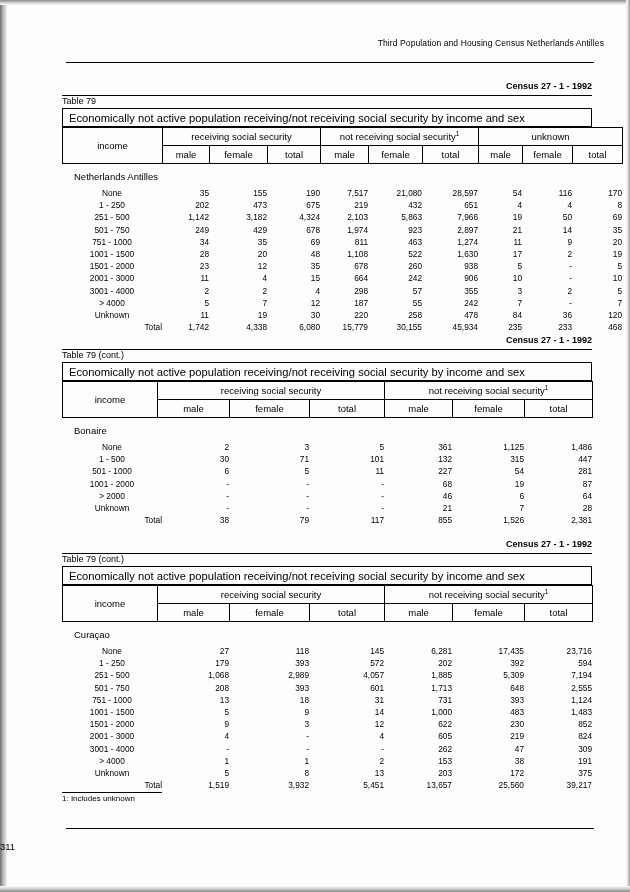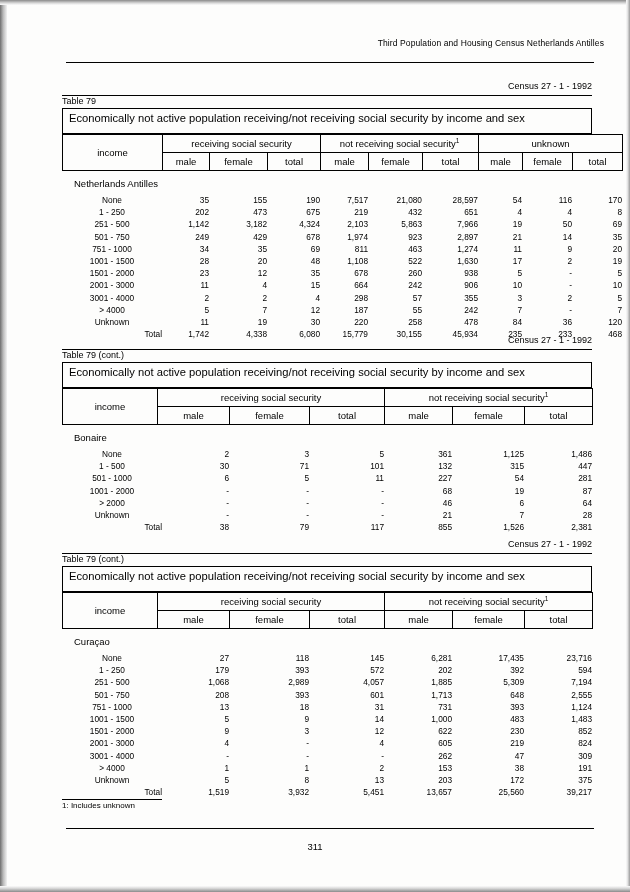--- a/index.html
+++ b/index.html
@@ -66,32 +66,32 @@
   .block { position: absolute; left: 62px; width: 530px; }
 
   .tbl-label {
     font-size: 9px;
     margin-bottom: 2px;
   }
   .census-line {
     position: absolute;
     right: 0;
     font-size: 9px;
-    font-weight: normal;
+    font-weight: bold;
     white-space: nowrap;
     text-align: right;
   }
   .title-box {
     border: 1px solid #000;
     padding: 3px 0 3px 6px;
     font-size: 11.2px;
     line-height: 1.1;
     white-space: nowrap;
     box-sizing: border-box;
-    height: 26px;
+    height: 19px;
   }
   .rule-above {
     border-top: 1px solid #000;
     width: 100%;
   }
 
   table.hdr {
     border-collapse: collapse;
     width: 100%;
     table-layout: fixed;
@@ -141,21 +141,20 @@
     position: absolute;
     left: 66px;
     top: 828px;
     width: 528px;
     border-top: 1px solid #000;
   }
   .page-num {
     position: absolute;
     left: 0; top: 841px;
     width: 630px;
-    text-align: center;
     font-size: 9.5px;
   }
 </style>
 </head>
 <body>
 
 <div class="page">
   <div class="edge-left"></div>
   <div class="edge-top"></div>
   <div class="edge-right"></div>

